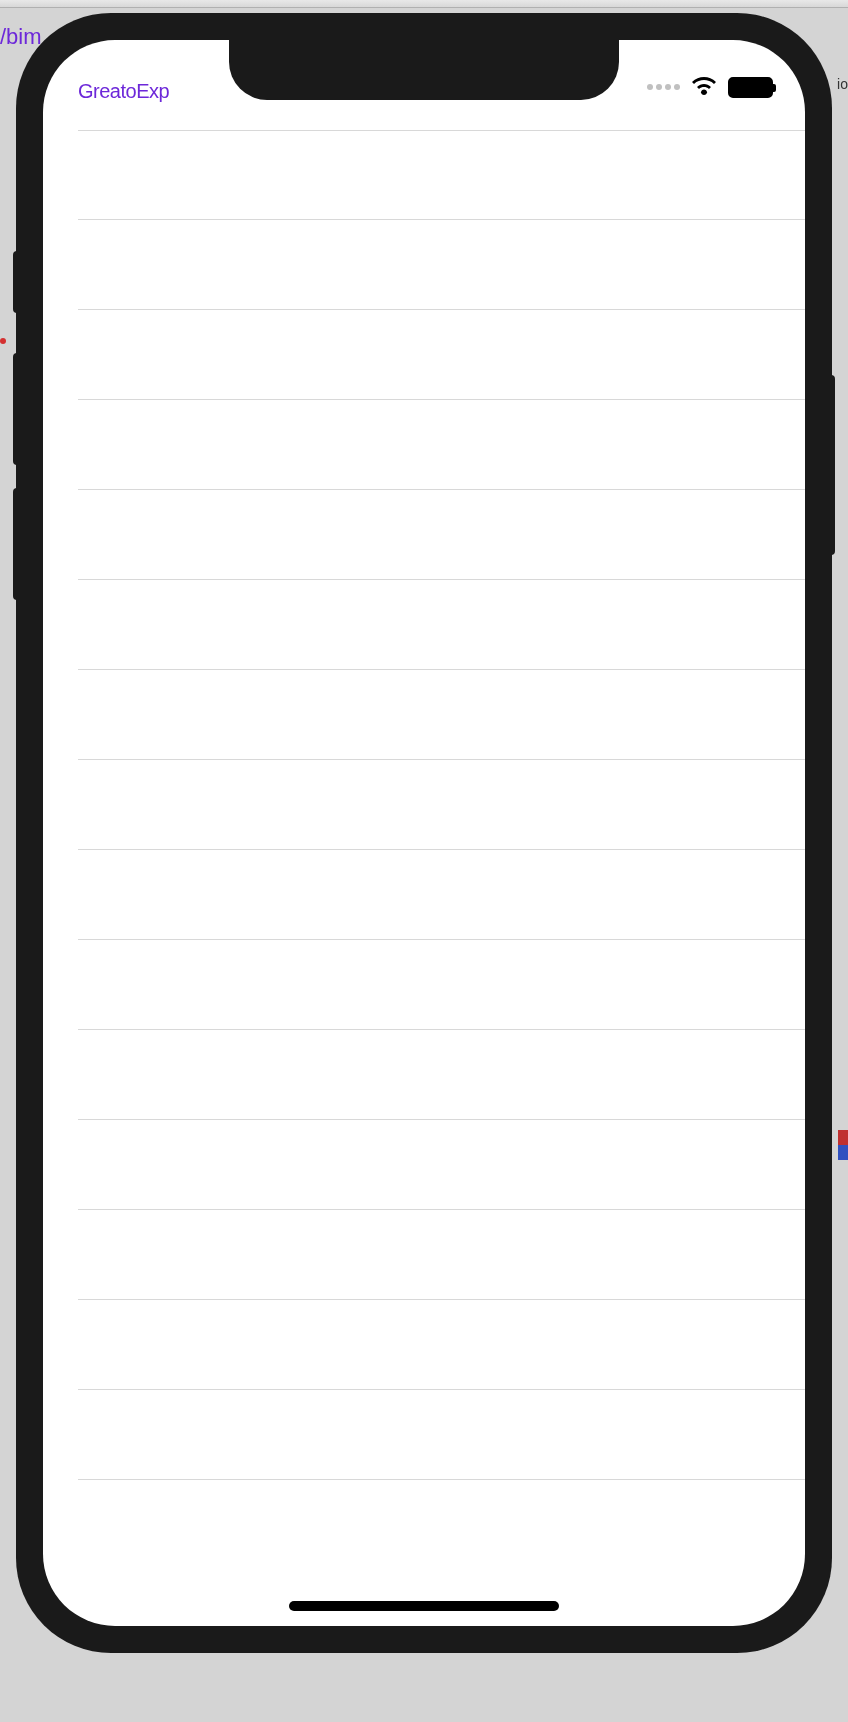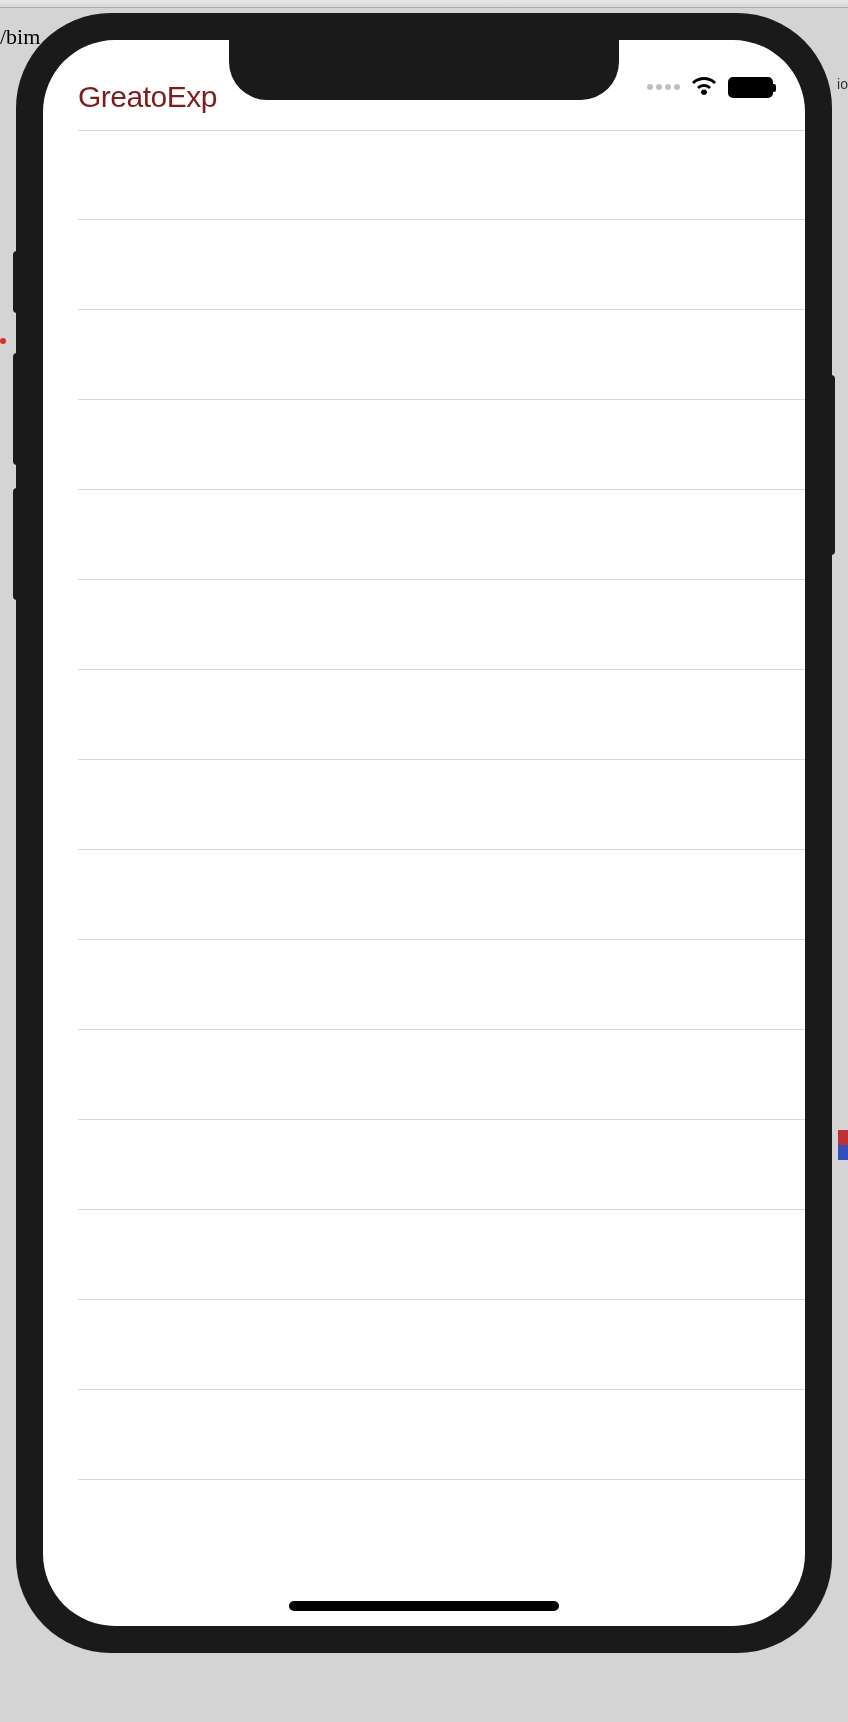--- a/index.html
+++ b/index.html
@@ -25,22 +25,22 @@
       height: 8px;
       background: linear-gradient(to bottom, #e8e8e8, #d8d8d8);
       border-bottom: 1px solid #b0b0b0;
     }
     
     .url-fragment {
       position: absolute;
       top: 24px;
       left: 0;
       font-size: 22px;
-      color: #000000;
-      font-family: Liberation Serif, serif;
+      color: #6d28d9;
+      font-family: Liberation Sans, sans-serif;
       text-align: right;
     }
     
     .right-fragment {
       position: absolute;
       top: 76px;
       right: 0;
       font-size: 14px;
       color: #333;
     }
@@ -124,22 +124,22 @@
       height: 60px;
       background: #1a1a1a;
       border-radius: 0 0 38px 38px;
       z-index: 20;
     }
     
     .header-text {
       position: absolute;
       top: 40px;
       left: 35px;
-      font-size: 30px;
-      color: #7f1d1d;
+      font-size: 20px;
+      color: #6d28d9;
       z-index: 15;
       letter-spacing: -0.5px;
     }
     
     .status-right {
       position: absolute;
       top: 36px;
       right: 32px;
       display: flex;
       align-items: center;

